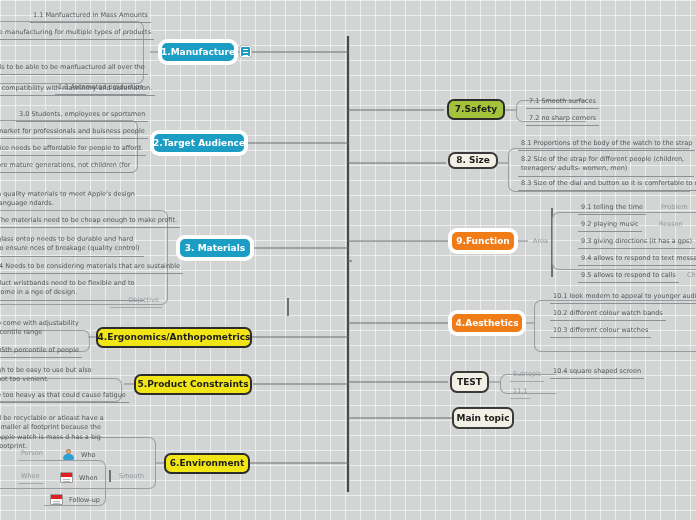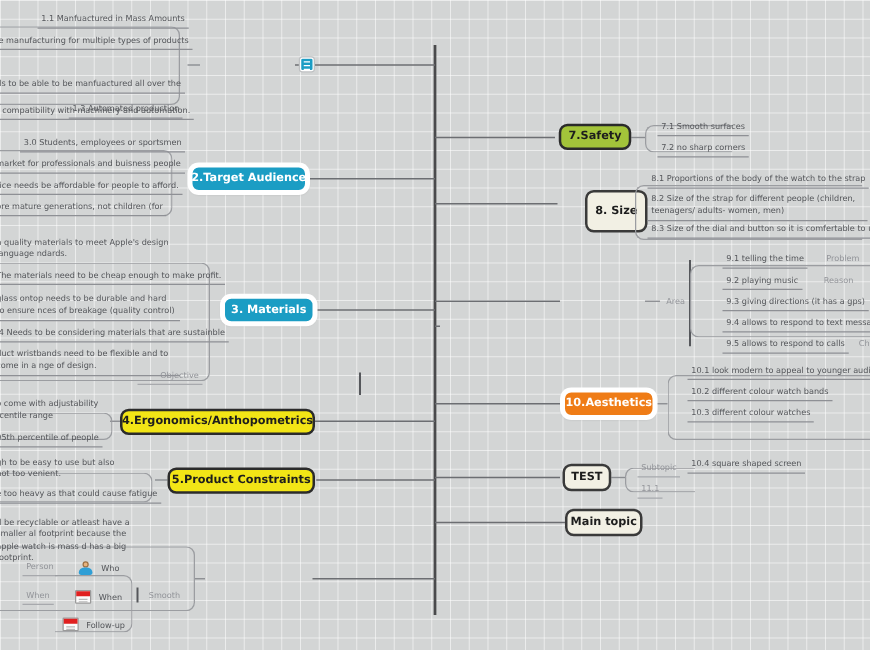--- a/index.html
+++ b/index.html
@@ -129,20 +129,23 @@
       <path d="M489,382 L500,382"></path>
     </g>
     <g fill="none" stroke="#55575b" stroke-width="1.6">
       <path d="M552,208 L552,277"></path>
       <path d="M288,298 L288,316"></path>
       <path d="M110,470 L110,482"></path>
     </g>
   </svg>
 
 
+  <div class="node teal" style="left:160px; top:41px; width:76px; height:22px; font-size:9px;">
+    <span>1.Manufacture</span>
+  </div>
   <div class="badge" style="left:240px; top:46px;">
     <i></i>
       <i></i>
       <i></i>
   </div>
 
   <div class="node teal" style="left:152px; top:132px; width:94px; height:22px; font-size:9px;">
     <span>2.Target Audience</span>
   </div>
 
@@ -151,32 +154,38 @@
   </div>
 
   <div class="node yellow" style="left:96px; top:327px; width:156px; height:21px; font-size:9px;">
     <span>4.Ergonomics/Anthopometrics</span>
   </div>
 
   <div class="node yellow" style="left:134px; top:374px; width:118px; height:21px; font-size:9px;">
     <span>5.Product Constraints</span>
   </div>
 
+  <div class="node yellow" style="left:164px; top:453px; width:86px; height:21px; font-size:9px;">
+    <span>6.Environment</span>
+  </div>
 
   <div class="node olive" style="left:447px; top:99px; width:58px; height:21px; font-size:9px;">
     <span>7.Safety</span>
   </div>
 
-  <div class="node cream" style="left:468px; top:152px; width:50px; height:34px; font-size:9px;">
+  <div class="node cream" style="left:448px; top:152px; width:50px; height:17px; font-size:9px;">
     <span>8. Size</span>
   </div>
 
+  <div class="node orange" style="left:450px; top:230px; width:66px; height:22px; font-size:9px;">
+    <span>9.Function</span>
+  </div>
 
   <div class="node orange" style="left:450px; top:312px; width:74px; height:22px; font-size:9px;">
-    <span>10.Aesthetics</span>
+    <span>4.Aesthetics</span>
   </div>
 
   <div class="node cream" style="left:450px; top:371px; width:39px; height:22px; font-size:9px;">
     <span>TEST</span>
   </div>
 
   <div class="node cream" style="left:452px; top:407px; width:62px; height:22px; font-size:9px;">
     <span>Main topic</span>
   </div>
 

